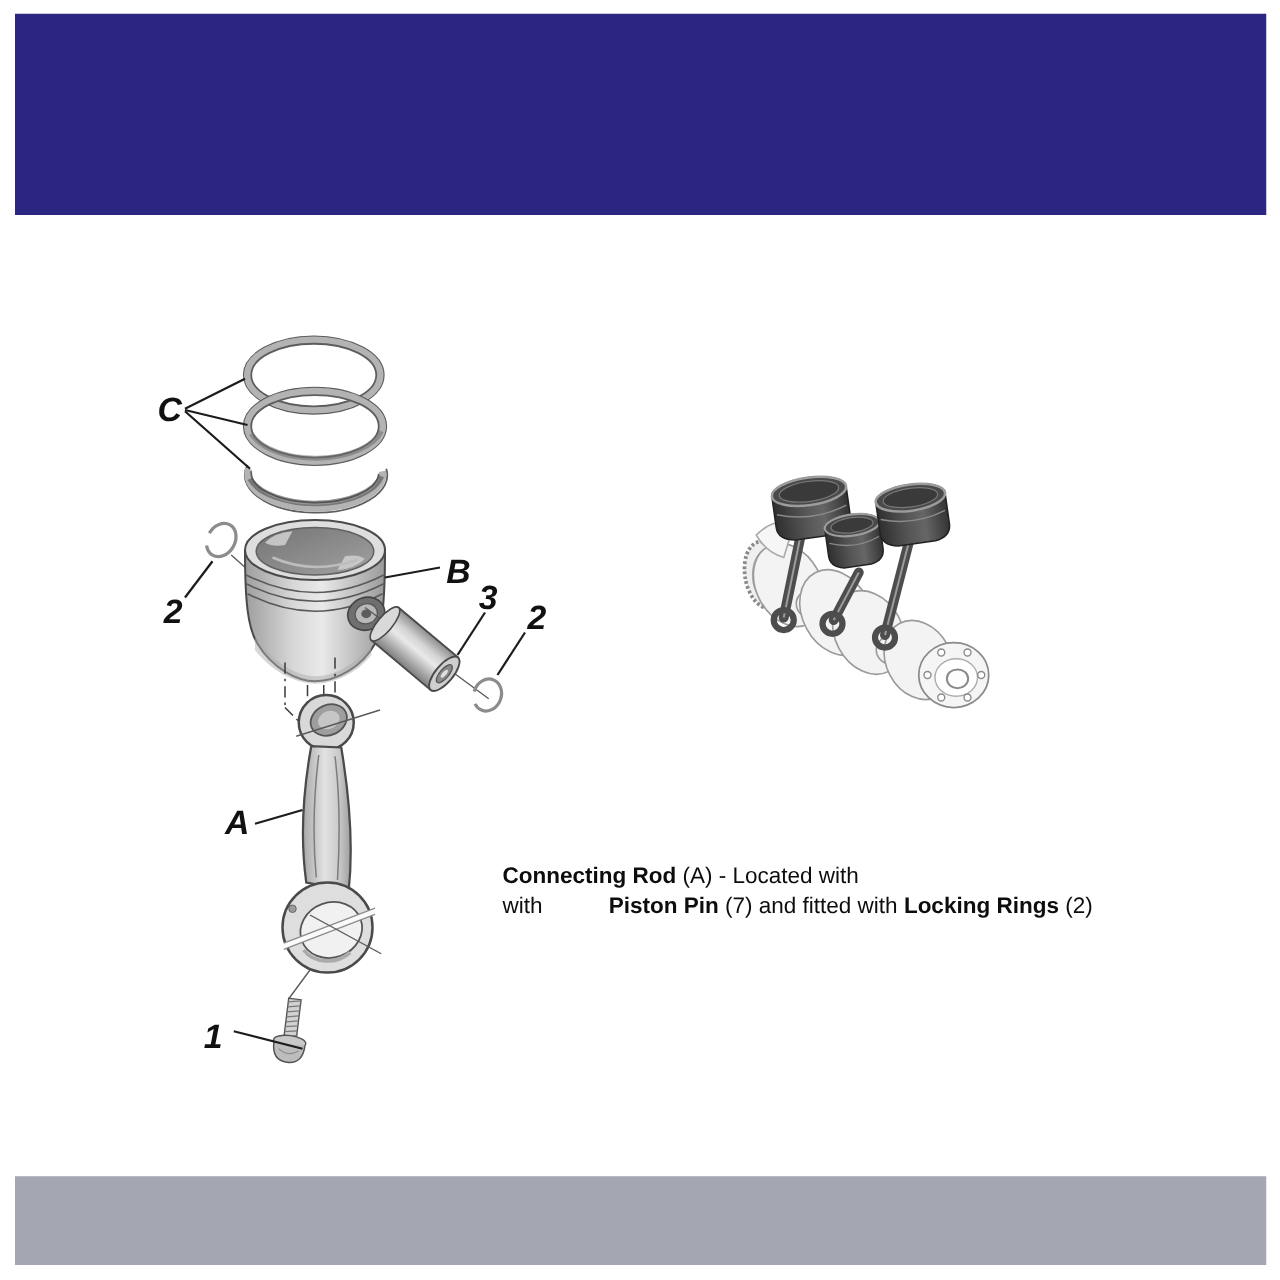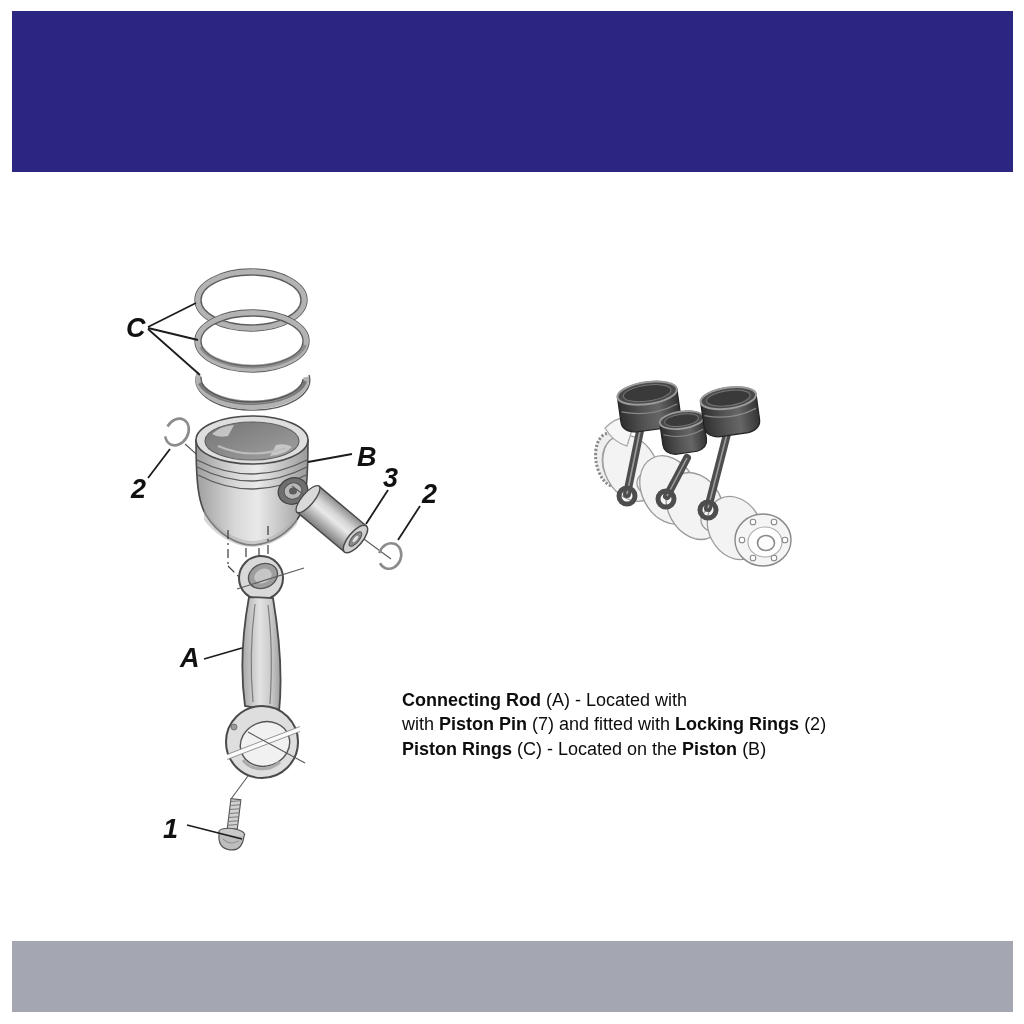--- a/index.html
+++ b/index.html
@@ -248,15 +248,14 @@
       <circle cx="178" cy="190" r="2.8"></circle>
         <circle cx="167" cy="172" r="2.8"></circle>
       <circle cx="178" cy="154" r="2.8"></circle>
         <circle cx="199" cy="154" r="2.8"></circle>
     </g>
   </g>
 </svg>
 
 <div class="description">
     <div class="desc-line"><span style="font-weight: 700;">Connecting Rod</span><span> (A) - Located with</span></div>
-    <div class="desc-line"><span>with </span><span style="font-weight: 700;">Piston Pin</span><span> (7) and fitted with </span><span style="font-weight: 700; text-align: center;">Locking Rings</span><span> (2)</span></div>
-    <div class="desc-line"><span style="font-weight: 700;">Piston Rings</span><span> (C) - Located on the </span><span style="font-weight: 700;">Piston</span><span> (B)</span></div>
+    <div class="desc-line"><span>with </span><span style="font-weight: 700; margin-left: 48px;">Piston Pin</span><span> (7) and fitted with </span><span style="font-weight: 700; text-align: center;">Locking Rings</span><span> (2)</span></div>
   </div>
 
 </body></html>

